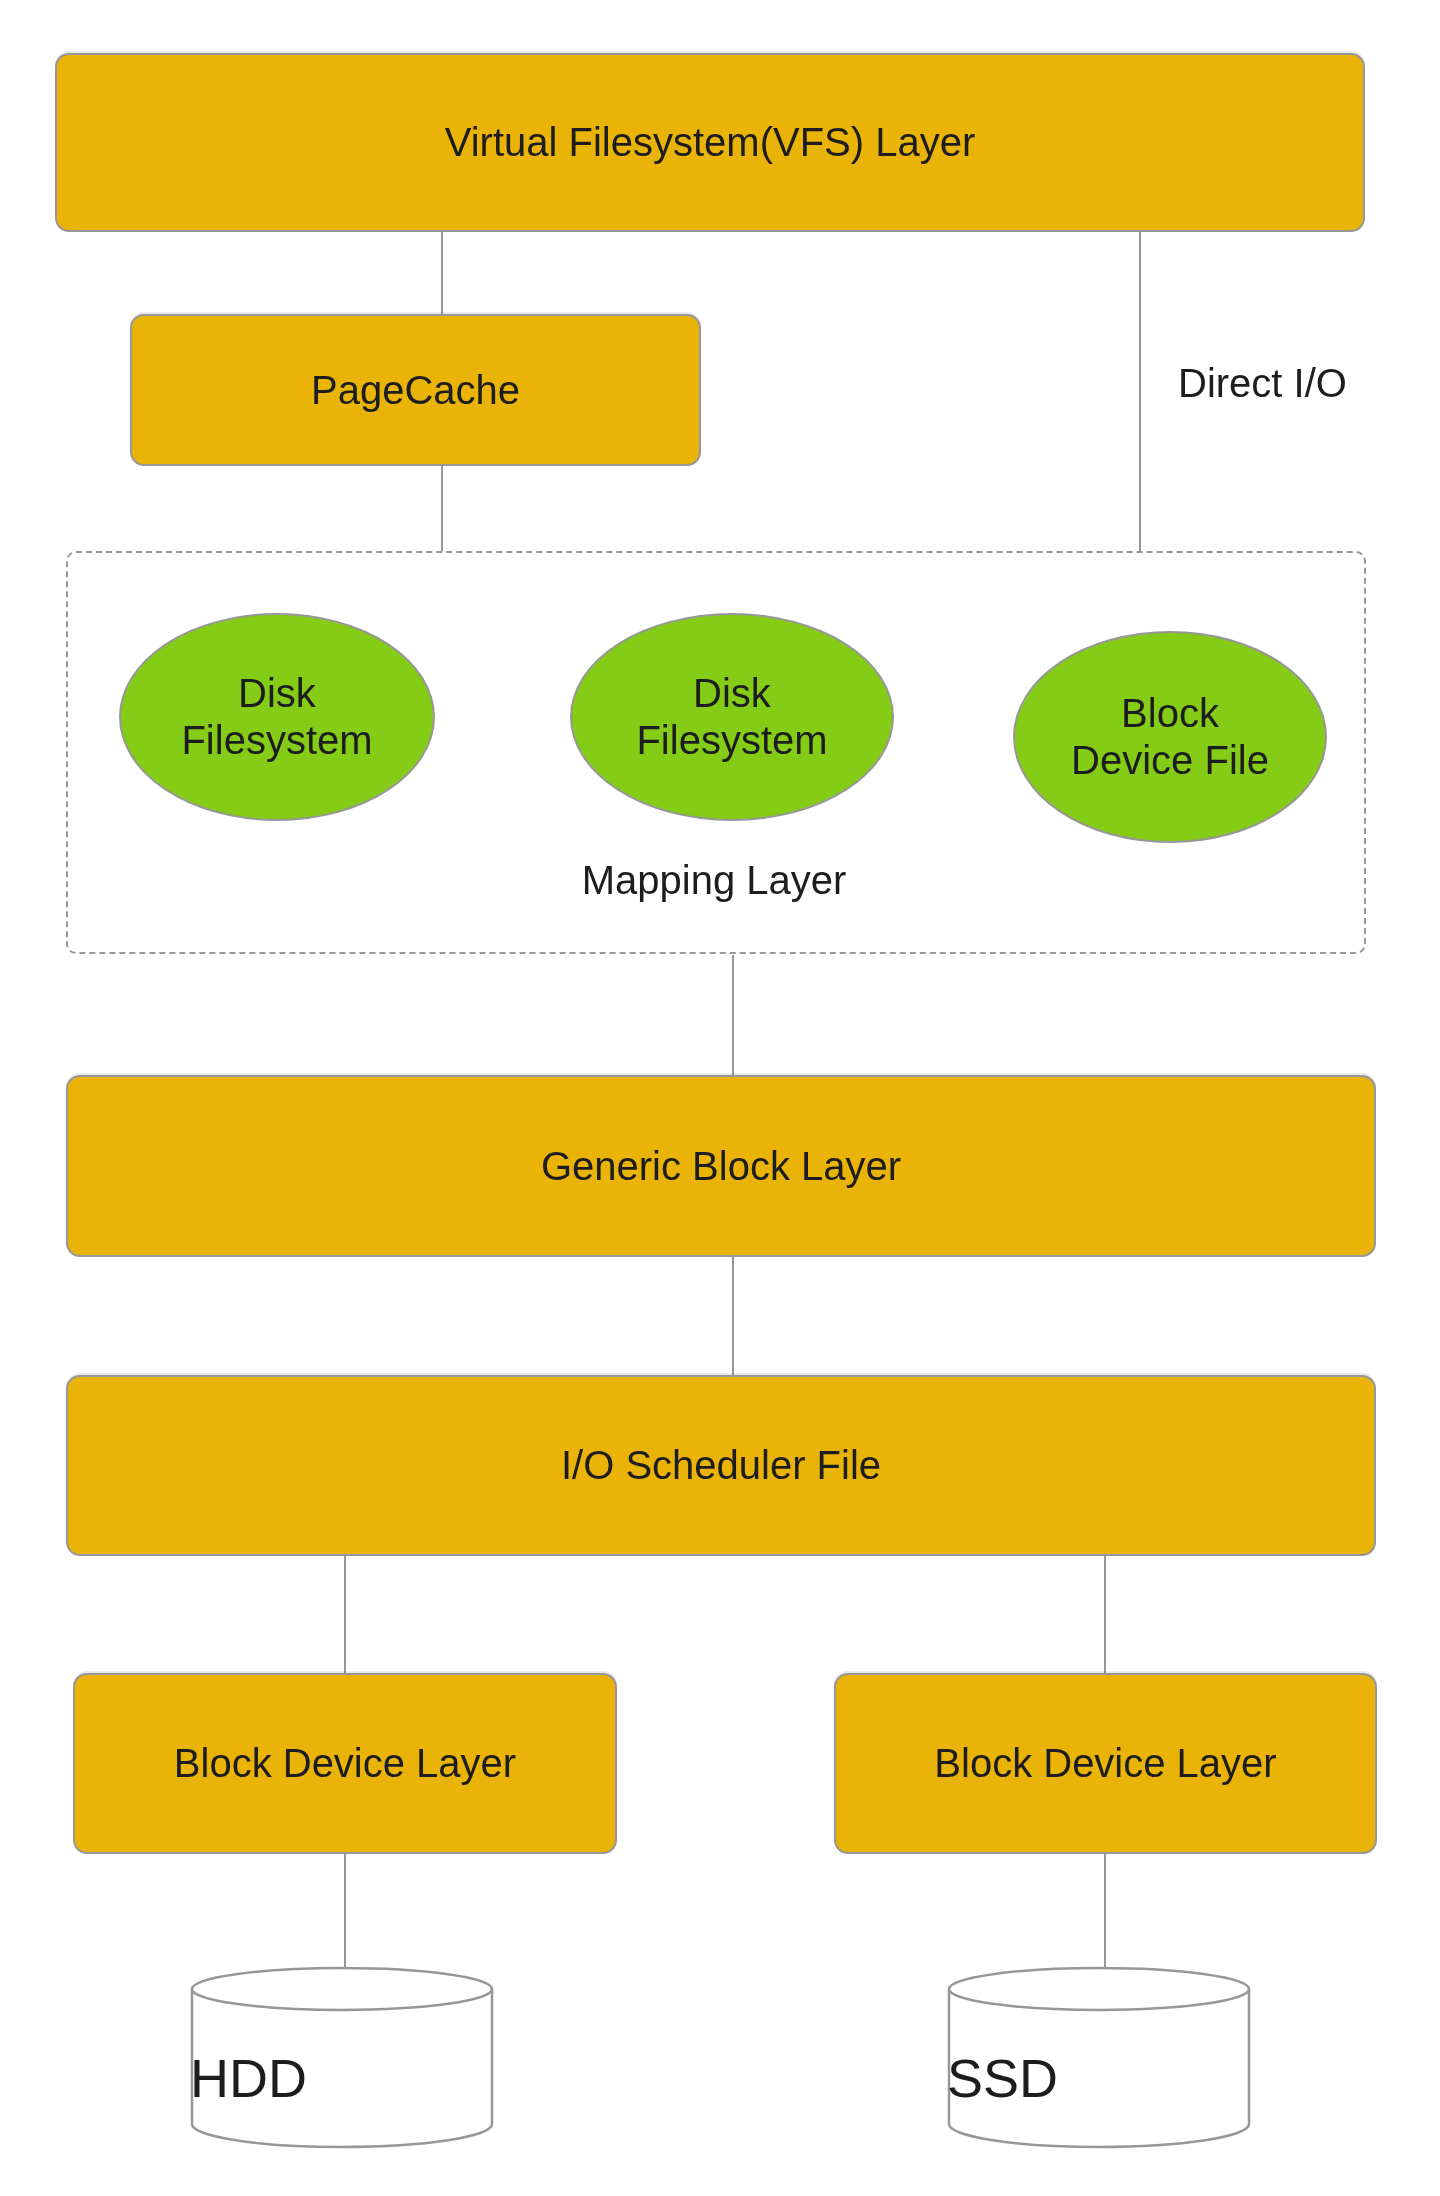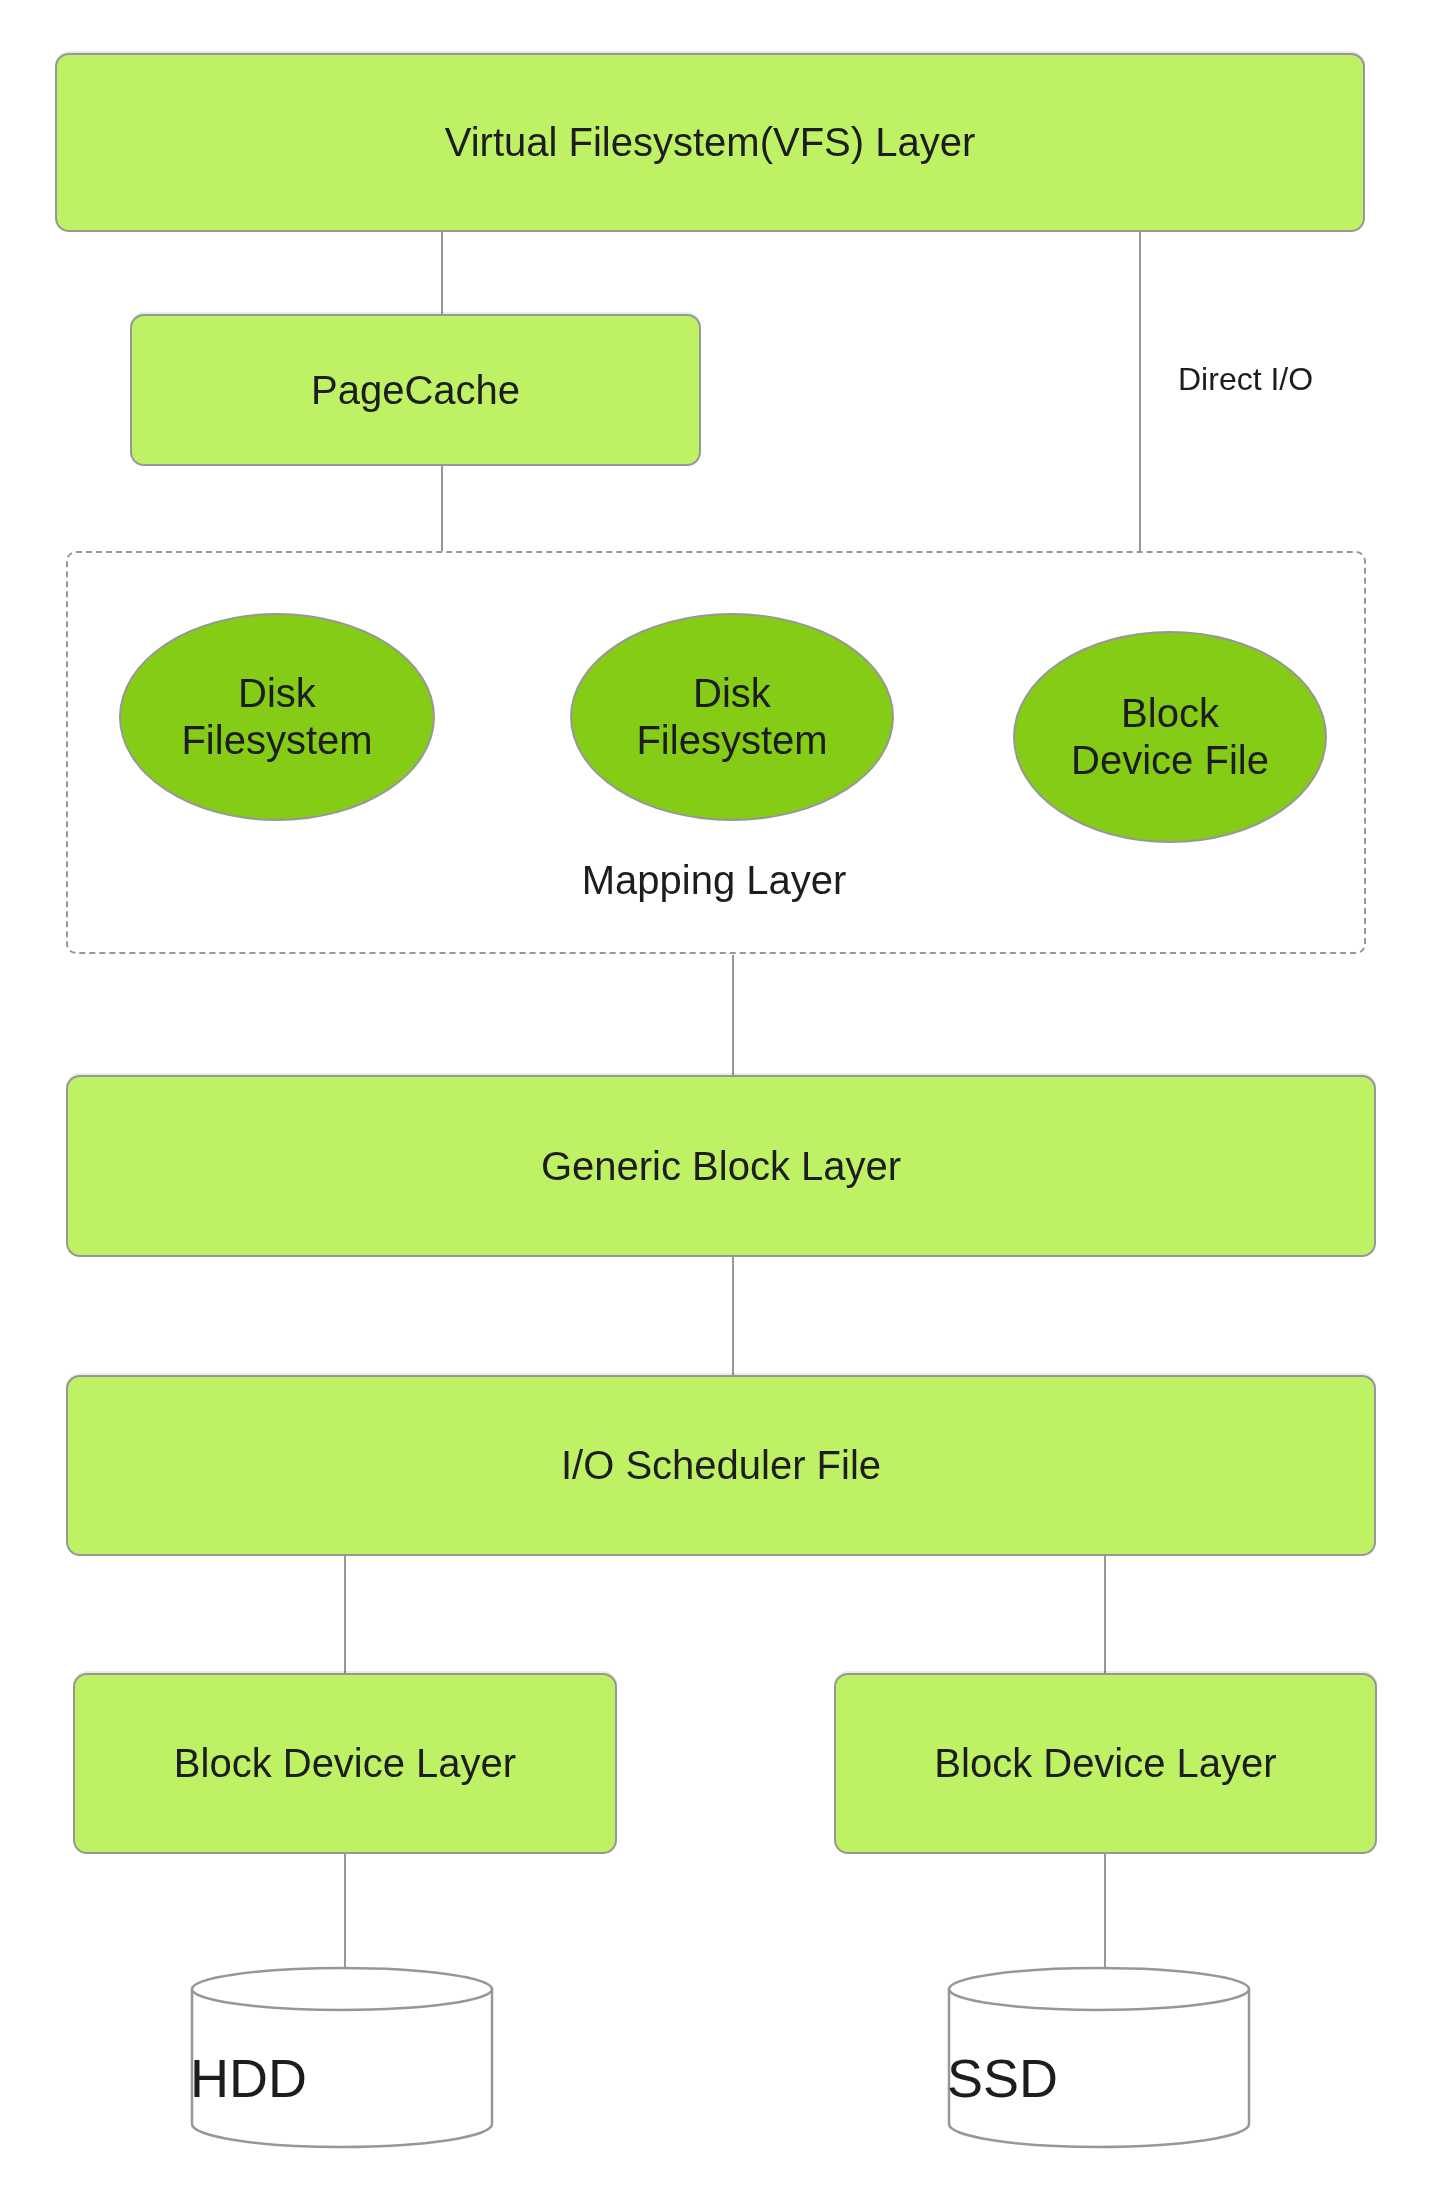--- a/index.html
+++ b/index.html
@@ -11,21 +11,21 @@
   .canvas{
     position:relative;
     width:1440px;height:2196px;
     background:var(--bg);
     font-family:"Liberation Sans", sans-serif;
     color:var(--text);
     overflow:hidden;
   }
   .box{
     position:absolute;
-    background:#bef264;
+    background:#eab308;
     border:2.5px solid var(--stroke);
     border-radius:14px;
     box-shadow:0 -2px 0 rgba(0,0,0,0.08);
     display:flex;align-items:center;justify-content:center;
   }
   .dashedbox{
     position:absolute;
     background:#fff;
     border:2.5px dashed var(--stroke);
     border-radius:10px;
@@ -45,21 +45,21 @@
     text-align:center;
     white-space:nowrap;
   }
   .vline{
     position:absolute;
     width:2px;
     background:var(--stroke);
   }
   .float-label{
     position:absolute;
-    font-size:32px;
+    font-size:40px;
     color:var(--text);
     white-space:nowrap;
   }
   .area-label{
     position:absolute;
     font-size:40px;
     color:var(--text);
     text-align:center;
   }
   .cyl{position:absolute;}

